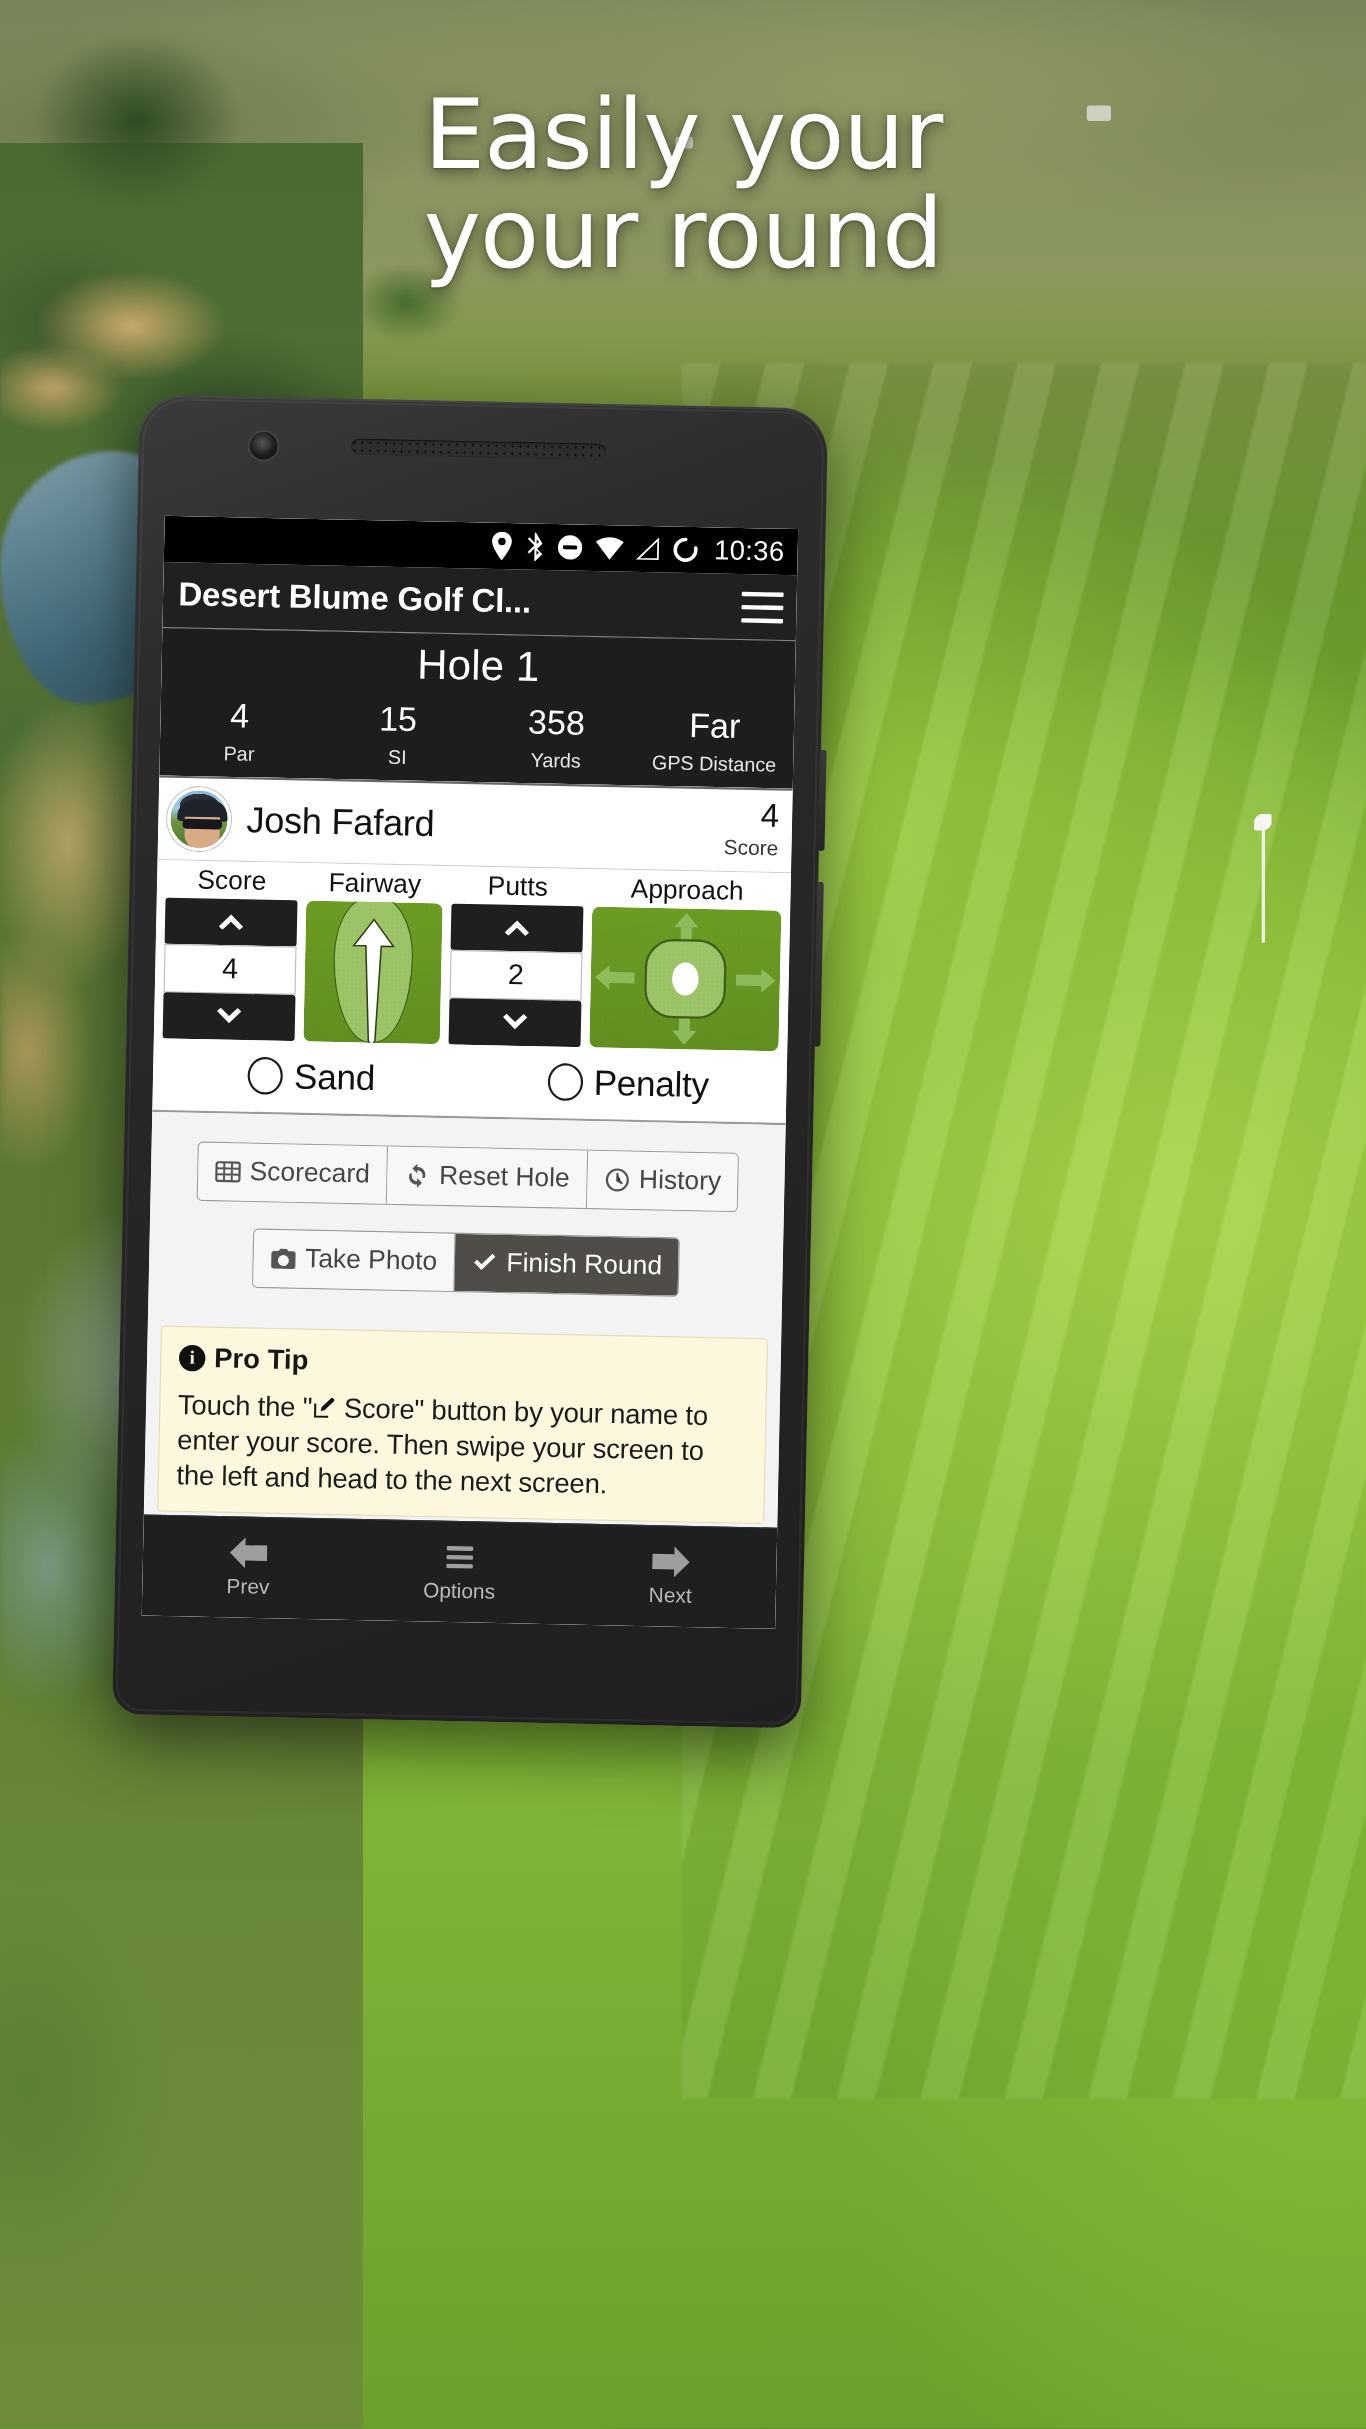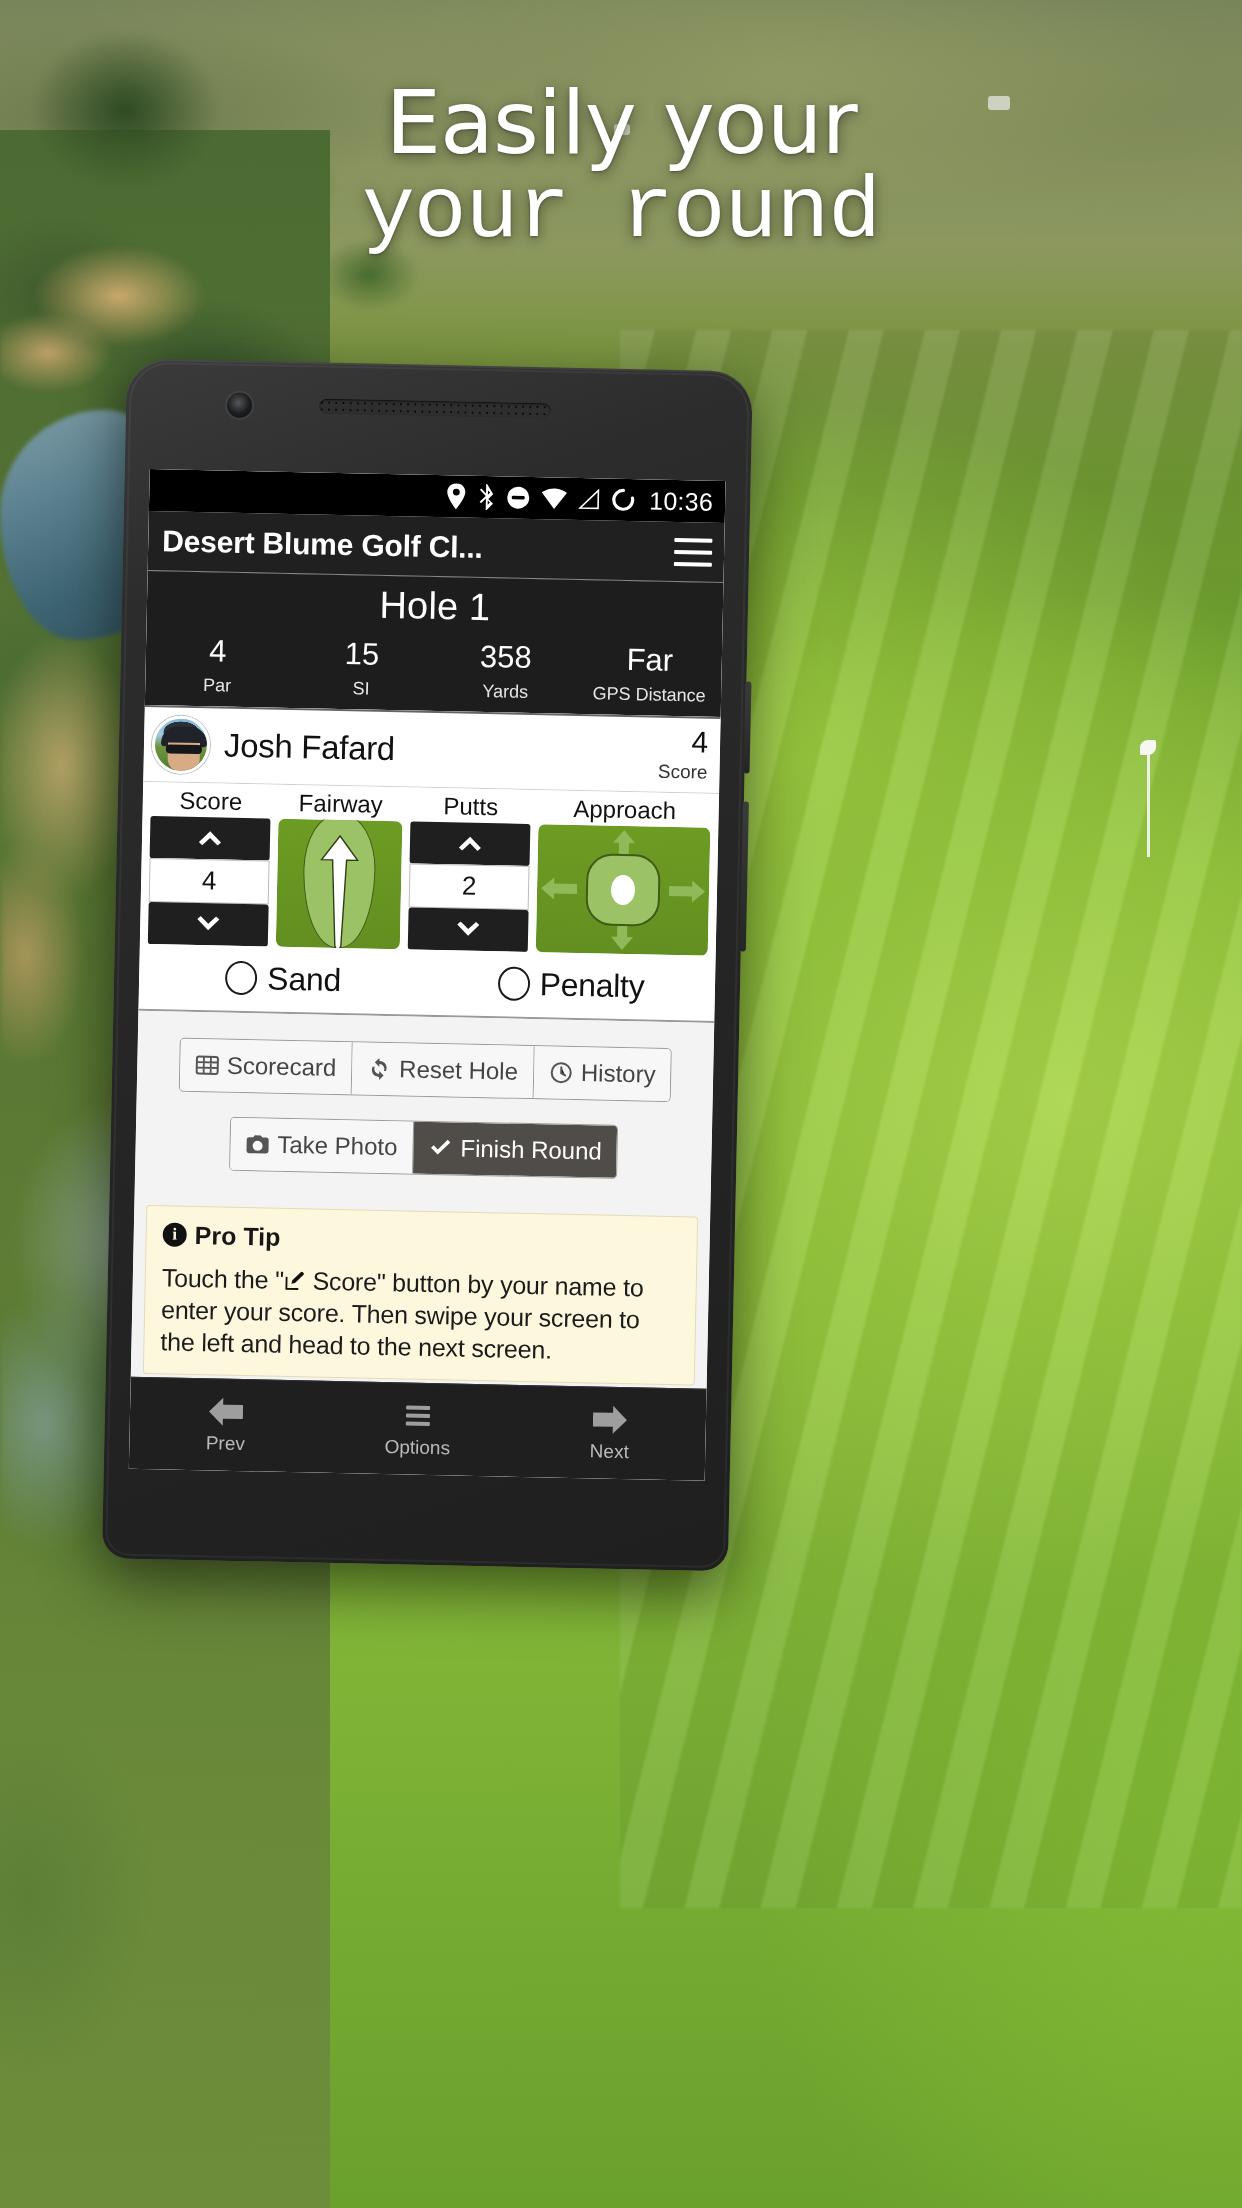--- a/index.html
+++ b/index.html
@@ -120,21 +120,21 @@
 
   
   #headline {
     position:absolute; top:78px; left:0; width:100%;
     text-align:center; color:#ffffff;
     font-size:88px; line-height:1.02; font-weight:400;
     letter-spacing:-1px;
     text-shadow:0 3px 14px rgba(0,0,0,.45), 0 1px 3px rgba(0,0,0,.35);
     font-family:"DejaVu Sans", sans-serif;
   }
-  #headline .l2 { display:block;font-family:Liberation Mono, monospace; }
+  #headline .l2 { display:block; }
 
   
   #phone {
     position:absolute;
     left:127px; top:365px;
     width:626px; height:1200px;
     transform:rotate(1.2deg);
     transform-origin:50% 0%;
   }
   .phone-body {

